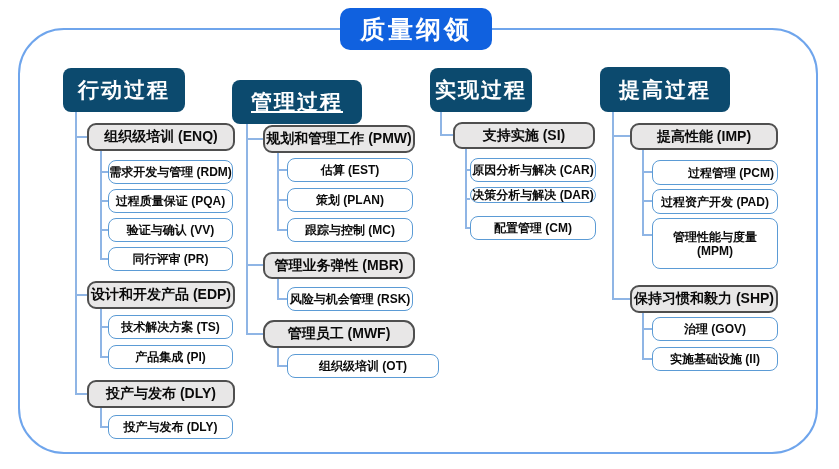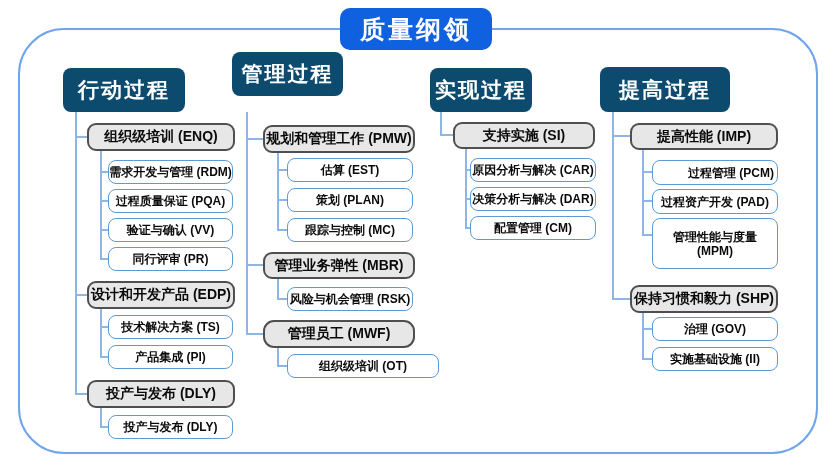--- a/index.html
+++ b/index.html
@@ -65,21 +65,21 @@
   <i class="ln" style="left:100px;top:171px;width:8px;height:2px;"></i>
   <i class="ln" style="left:100px;top:200px;width:8px;height:2px;"></i>
   <i class="ln" style="left:100px;top:229px;width:8px;height:2px;"></i>
   <i class="ln" style="left:100px;top:258px;width:8px;height:2px;"></i>
   <i class="ln" style="left:100px;top:309px;width:2px;height:48px;"></i>
   <i class="ln" style="left:100px;top:326px;width:8px;height:2px;"></i>
   <i class="ln" style="left:100px;top:356px;width:8px;height:2px;"></i>
   <i class="ln" style="left:100px;top:408px;width:2px;height:19px;"></i>
   <i class="ln" style="left:100px;top:426px;width:8px;height:2px;"></i>
 
-  <div class="colhead" style="left:232px;top:52px;width:111px;height:44px;">管理过程</div>
+  <div class="colhead" style="left:232px;top:80px;width:130px;height:44px;text-decoration:underline;">管理过程</div>
 
   <div class="group" style="left:263px;top:125px;width:152px;height:28px;">规划和管理工作 (PMW)</div>
   <div class="leaf" style="left:287px;top:158px;width:126px;height:24px;">估算 (EST)</div>
   <div class="leaf" style="left:287px;top:188px;width:126px;height:24px;">策划 (PLAN)</div>
   <div class="leaf" style="left:287px;top:218px;width:126px;height:24px;">跟踪与控制 (MC)</div>
 
   <div class="group" style="left:263px;top:252px;width:152px;height:27px;">管理业务弹性 (MBR)</div>
   <div class="leaf" style="left:287px;top:287px;width:126px;height:24px;">风险与机会管理 (RSK)</div>
 
   <div class="group" style="left:263px;top:320px;width:152px;height:28px;border-radius:11px;">管理员工 (MWF)</div>
@@ -95,21 +95,21 @@
   <i class="ln" style="left:277px;top:229px;width:10px;height:2px;"></i>
   <i class="ln" style="left:277px;top:279px;width:2px;height:20px;"></i>
   <i class="ln" style="left:277px;top:298px;width:10px;height:2px;"></i>
   <i class="ln" style="left:277px;top:348px;width:2px;height:18px;"></i>
   <i class="ln" style="left:277px;top:365px;width:10px;height:2px;"></i>
 
   <div class="colhead" style="left:430px;top:68px;width:102px;height:44px;">实现过程</div>
 
   <div class="group" style="left:453px;top:122px;width:142px;height:27px;">支持实施 (SI)</div>
   <div class="leaf" style="left:470px;top:158px;width:126px;height:24px;">原因分析与解决 (CAR)</div>
-  <div class="leaf" style="left:470px;top:187px;width:126px;height:24px;">决策分析与解决 (DAR)</div>
+  <div class="leaf" style="left:470px;top:187px;width:126px;height:16px;">决策分析与解决 (DAR)</div>
   <div class="leaf" style="left:470px;top:216px;width:126px;height:24px;">配置管理 (CM)</div>
 
   <i class="ln" style="left:440px;top:112px;width:2px;height:24px;"></i>
   <i class="ln" style="left:440px;top:134px;width:13px;height:2px;"></i>
   <i class="ln" style="left:465px;top:149px;width:2px;height:80px;"></i>
   <i class="ln" style="left:465px;top:169px;width:5px;height:2px;"></i>
   <i class="ln" style="left:465px;top:198px;width:5px;height:2px;"></i>
   <i class="ln" style="left:465px;top:227px;width:5px;height:2px;"></i>
 
   <div class="colhead" style="left:600px;top:67px;width:130px;height:45px;">提高过程</div>

